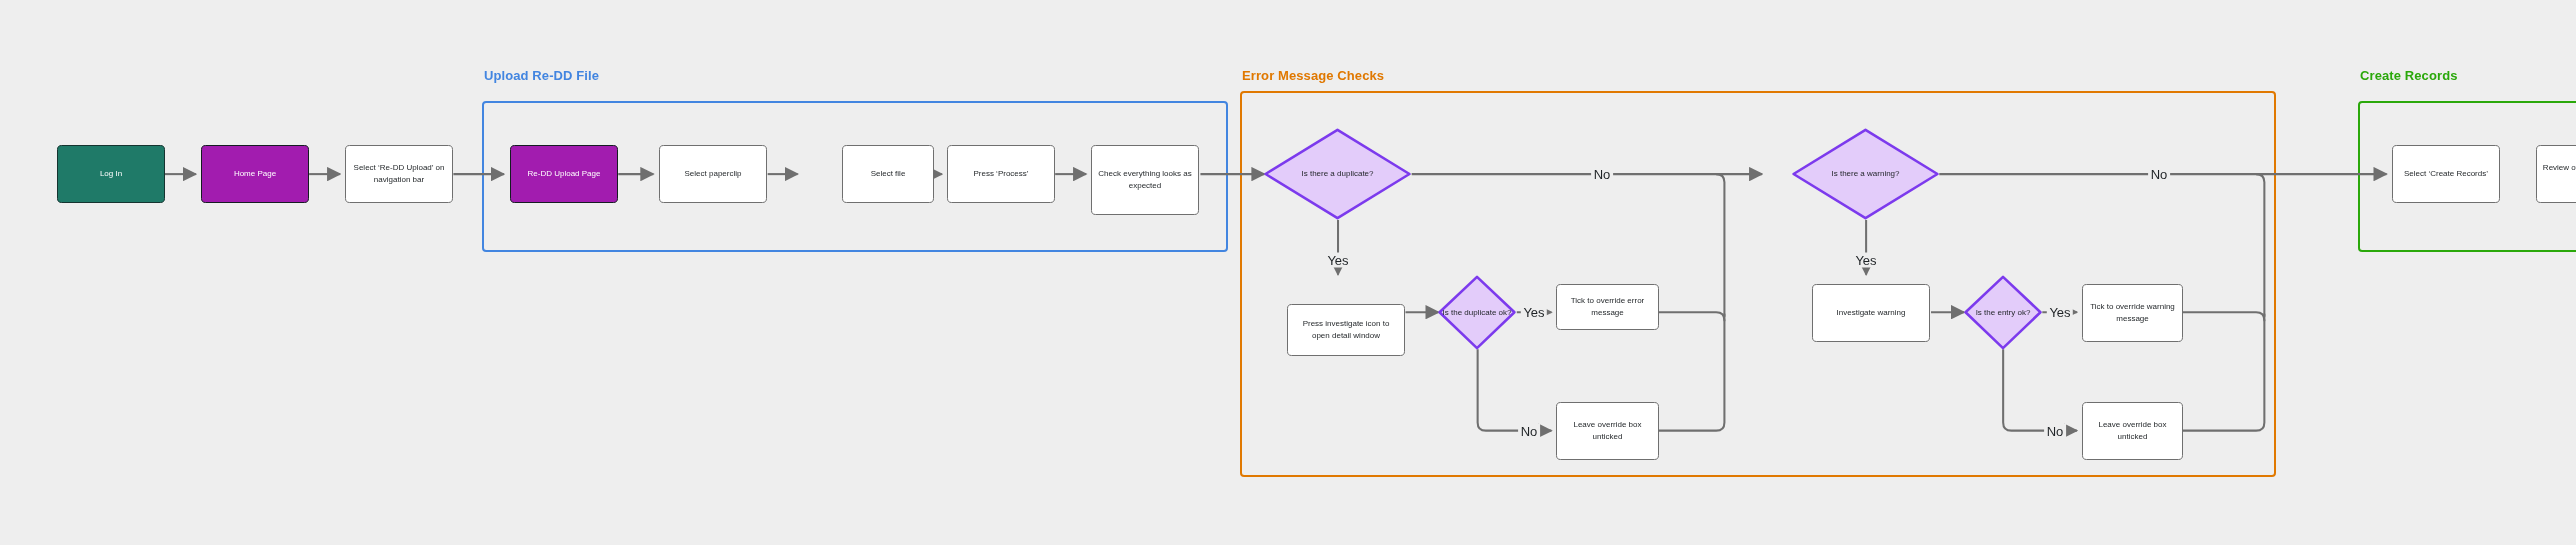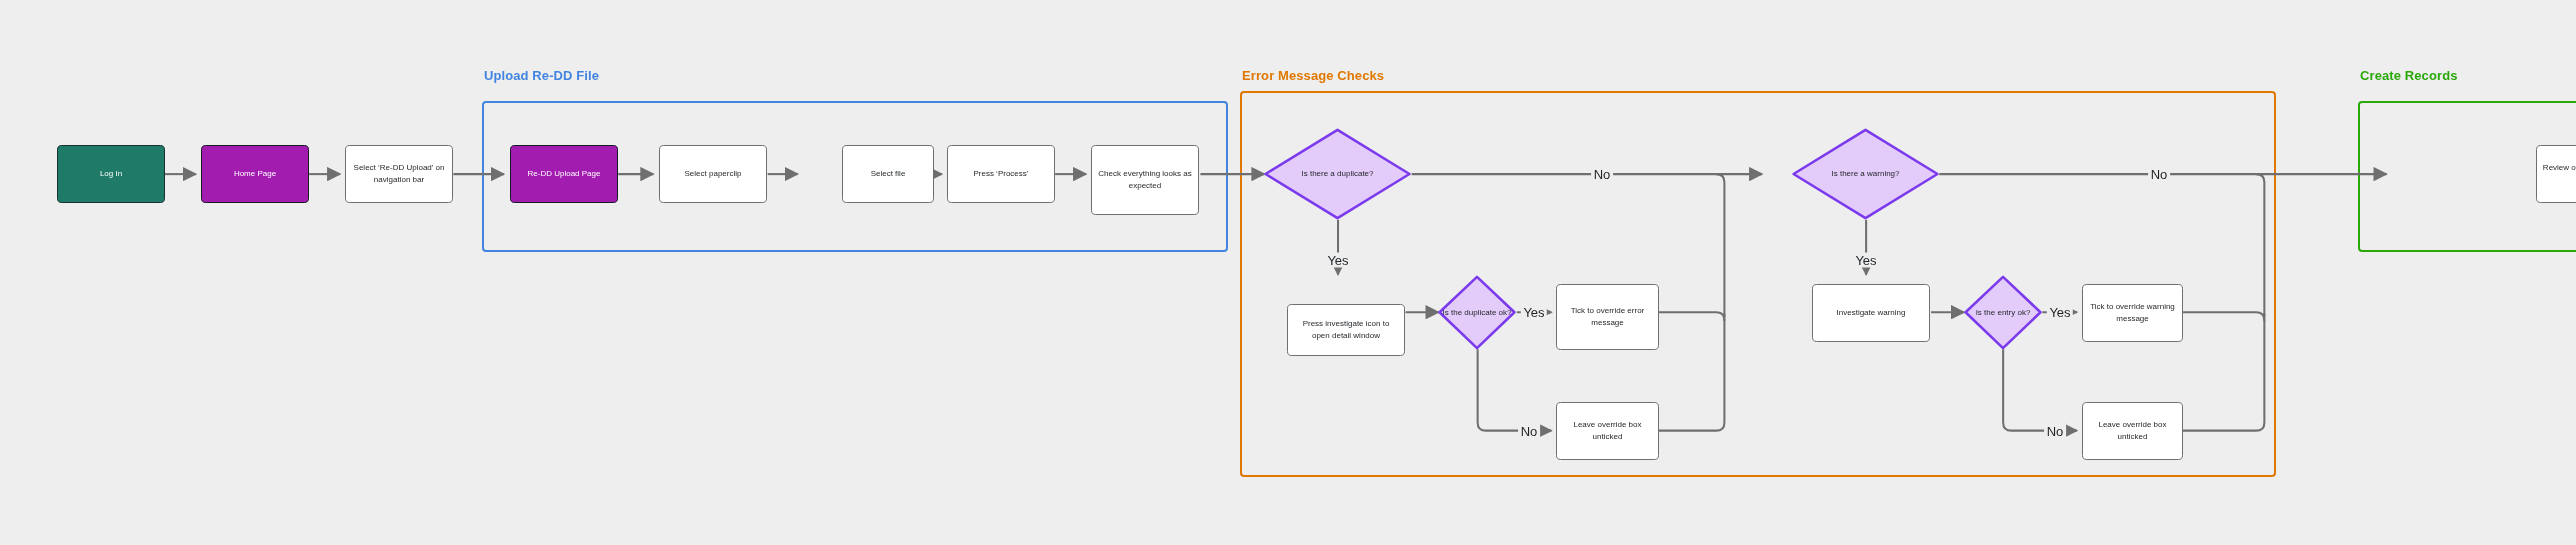--- a/index.html
+++ b/index.html
@@ -212,21 +212,21 @@
 
   <div class="node process" style="left:1287px; top:284px; width:118px; height:52px;margin-top:20px;">Press investigate icon to open detail window</div>
 
   <div class="decision" style="left:1438px; top:275px; width:78px; height:75px;">
     <svg width="78" height="75" viewBox="0 0 152 145">
       <polygon points="76,3 149,72 76,142 3,72" fill="#e3ccfa" stroke="#7c3aed" stroke-width="5" stroke-linejoin="round"></polygon>
     </svg>
     <div class="dlabel">Is the duplicate ok?</div>
   </div>
 
-  <div class="node process" style="left:1556px; top:284px; width:103px; height:66px;">Tick to override error message</div>
+  <div class="node process" style="left:1556px; top:284px; width:103px; height:46px;">Tick to override error message</div>
 
   <div class="node process" style="left:1556px; top:402px; width:103px; height:58px;">Leave override box unticked</div>
 
   <div class="decision" style="left:1792px; top:128px; width:147px; height:92px;">
     <svg width="147" height="92" viewBox="0 0 286 178">
       <polygon points="143,3 283,89 143,175 3,89" fill="#e3ccfa" stroke="#7c3aed" stroke-width="5" stroke-linejoin="round"></polygon>
     </svg>
     <div class="dlabel">Is there a warning?</div>
   </div>
 
@@ -236,17 +236,18 @@
     <svg width="78" height="75" viewBox="0 0 152 145">
       <polygon points="76,3 149,72 76,142 3,72" fill="#e3ccfa" stroke="#7c3aed" stroke-width="5" stroke-linejoin="round"></polygon>
     </svg>
     <div class="dlabel">Is the entry ok?</div>
   </div>
 
   <div class="node process" style="left:2082px; top:284px; width:101px; height:58px;">Tick to override warning message</div>
 
   <div class="node process" style="left:2082px; top:402px; width:101px; height:58px;">Leave override box unticked</div>
 
+  <div class="node process" style="left:2392px; top:145px; width:108px; height:58px;">Select ‘Create Records’</div>
 
   <div class="node process" style="left:2536px; top:145px; width:108px; height:58px;">Review overrides in popup window</div>
 
 </div>
 
 
 </body></html>

